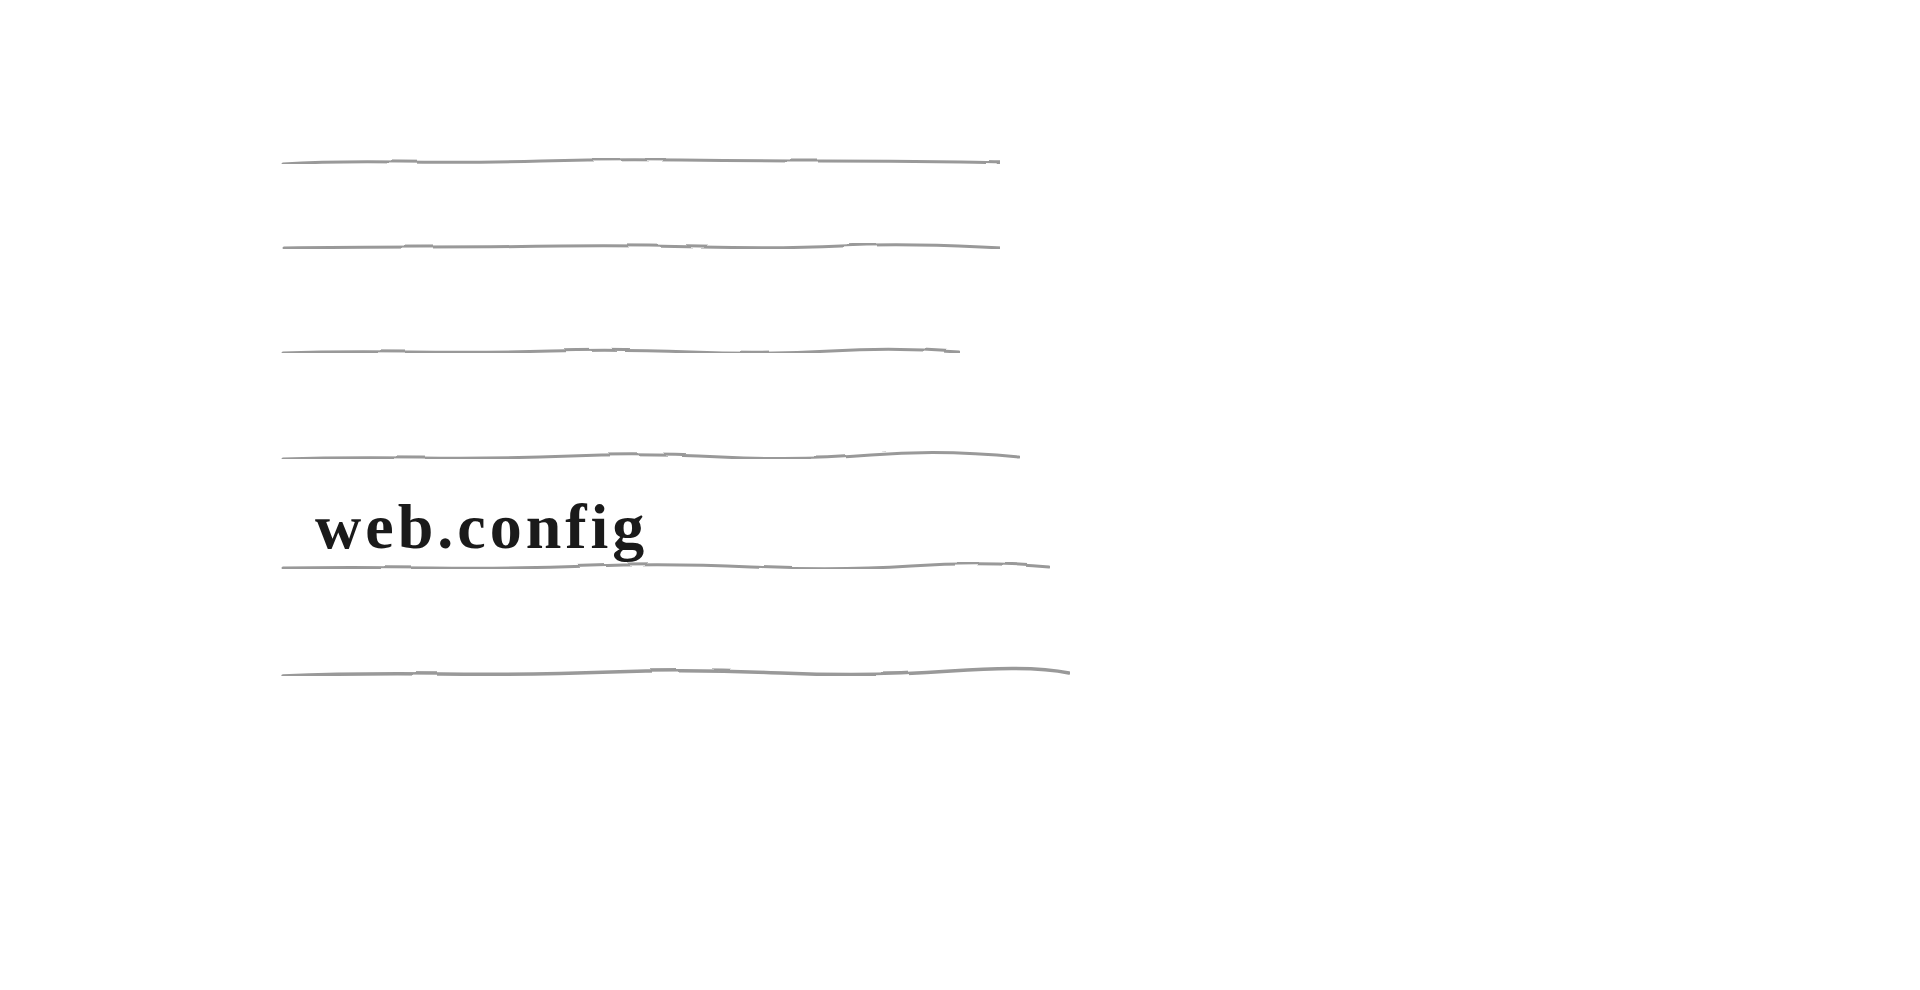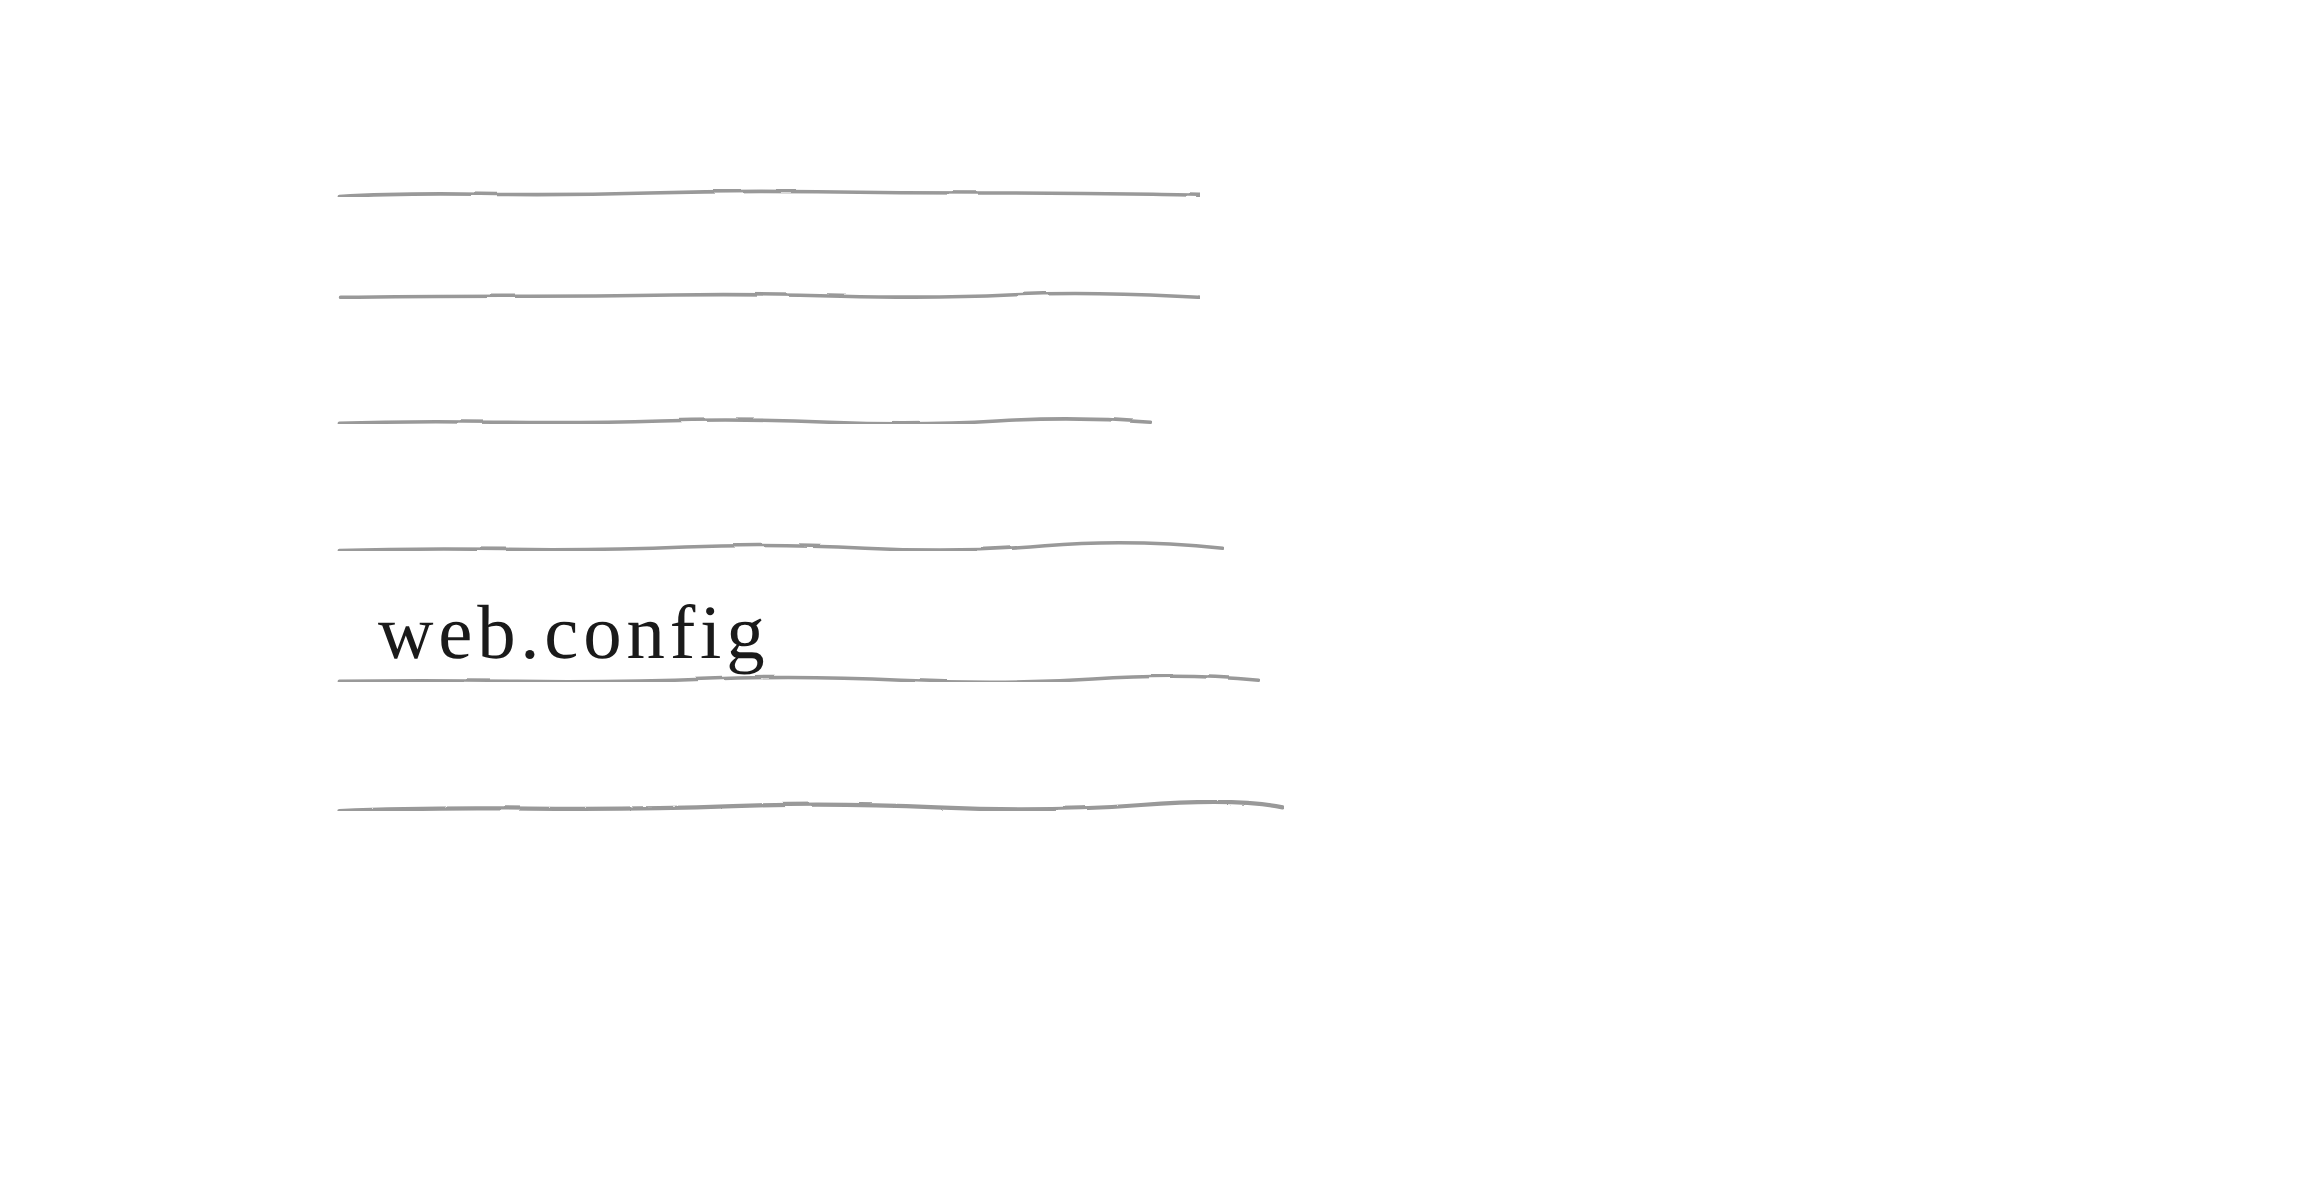--- a/index.html
+++ b/index.html
@@ -29,21 +29,21 @@
       display: block;
     }
     .handwritten-text {
       position: absolute;
       left: 35px;
       top: 335px;
       font-family: "Comic Sans MS", "Segoe Script", cursive;
       font-size: 64px;
       color: #1a1a1a;
       letter-spacing: 4px;
-      font-weight: normal;
+      font-weight: bold;
     }
   </style>
 </head>
 <body>
 
 <div class="sketch-container">
   <div class="sketch-line" style="top:0px;">
     <svg width="720" height="12" viewBox="0 0 720 12">
       <path d="M2,8 Q50,5 120,6 T260,5 T400,4 T540,5 T680,6 T718,8" stroke="#999999" stroke-width="3" fill="none" stroke-linecap="round" filter="url(#rough1)"></path>
       <defs>

